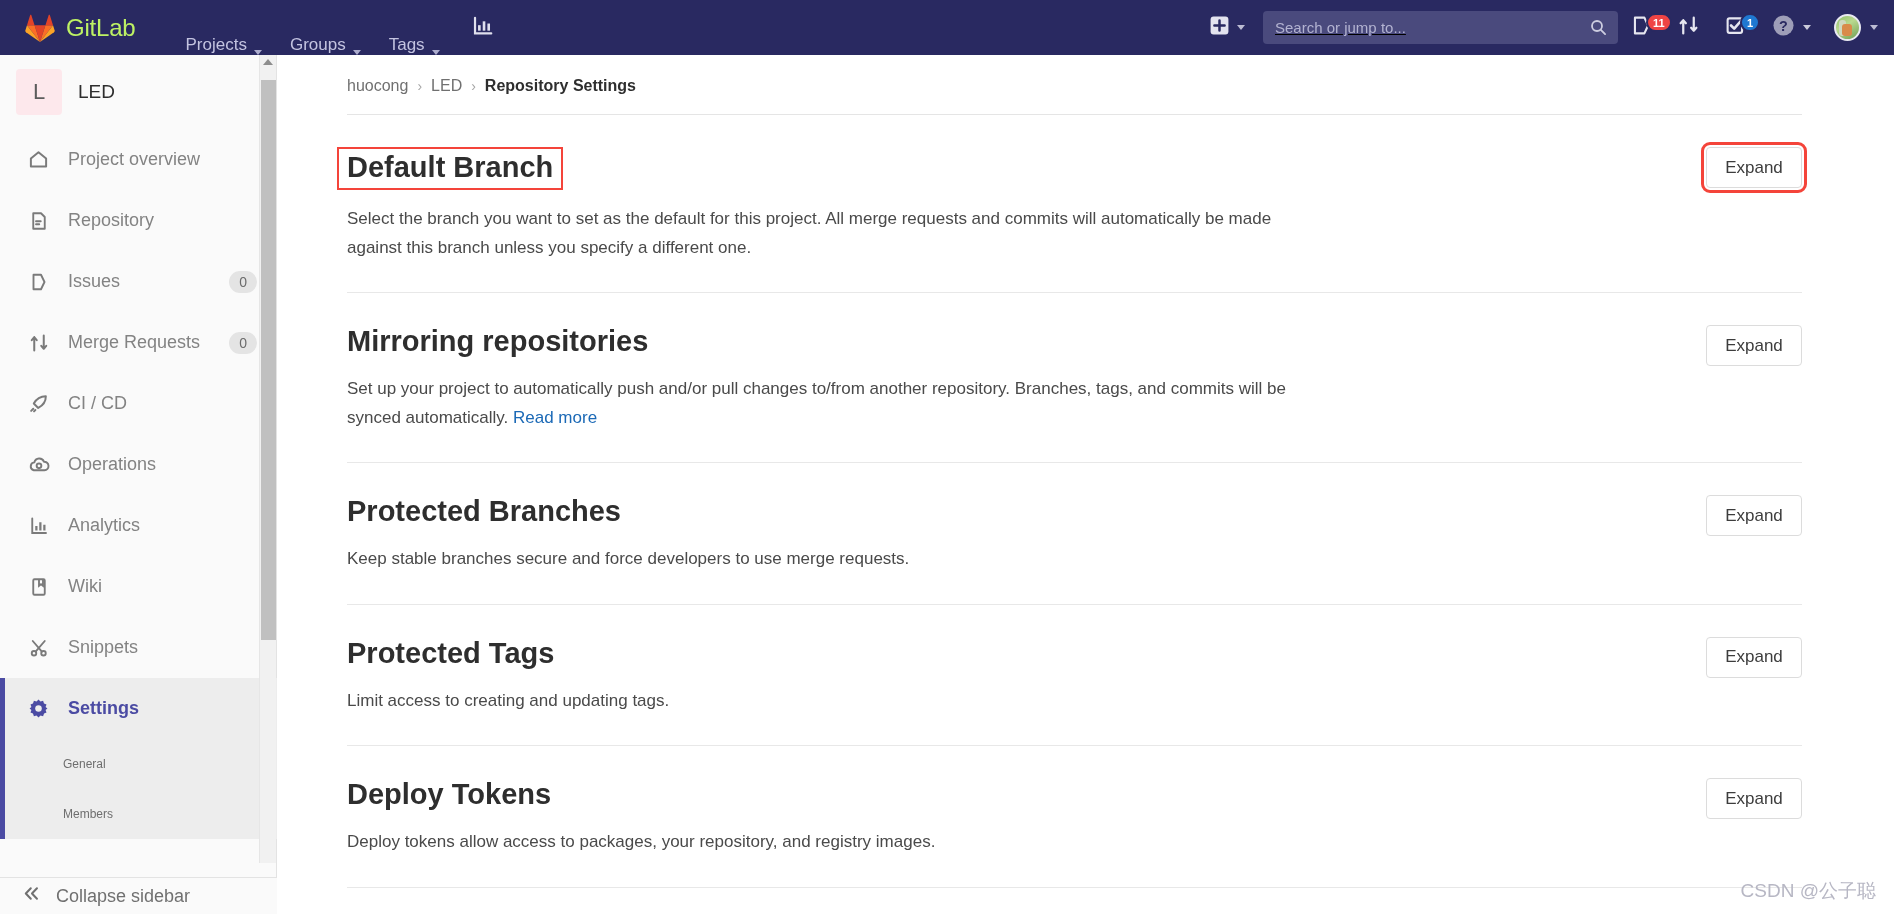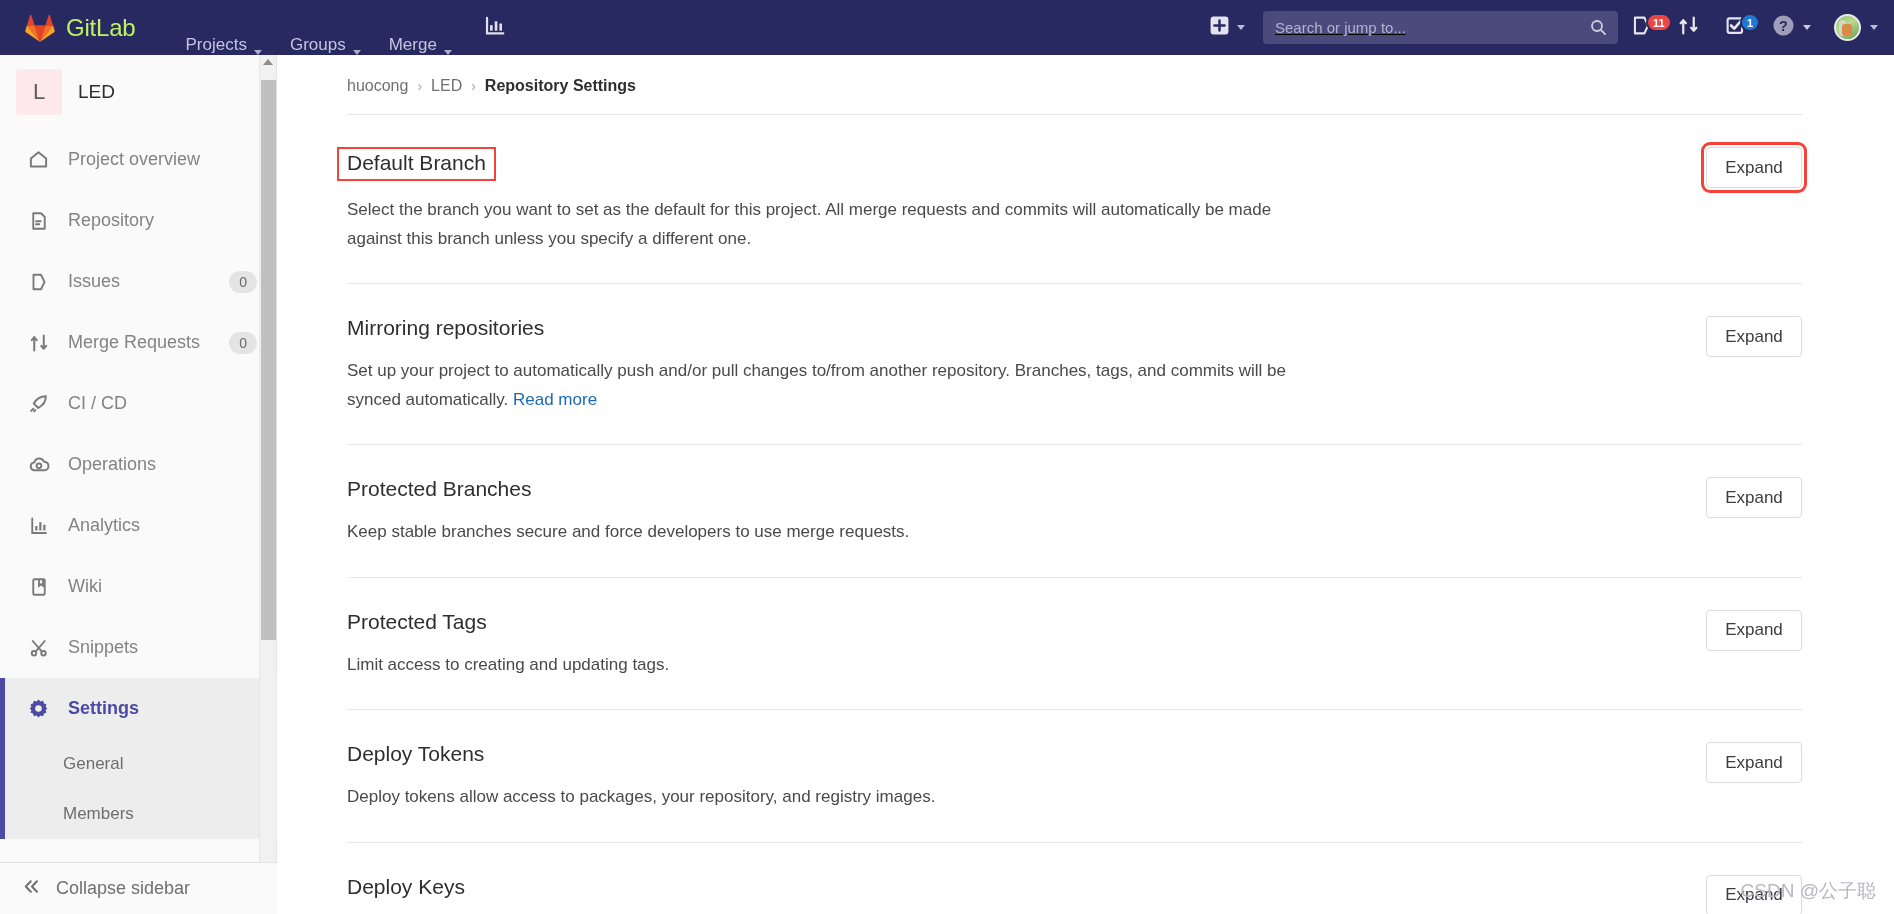--- a/index.html
+++ b/index.html
@@ -153,27 +153,27 @@
     border-left-color: #4b4ba3;
     color: #4b4ba3;
     font-weight: bold;
   }
   .sb-sub {
     background: #ededed;
     border-left: 5px solid #4b4ba3;
   }
   .sb-subitem {
     height: 50px; display: flex; align-items: center;
-    padding-left: 58px; font-size: 17px; color: #6e6e6e;
+    padding-left: 58px; font-size: 12px; color: #6e6e6e;
     cursor: pointer;
   }
 
   .sb-collapse {
     position: absolute; bottom: 0; left: 0;
-    width: 277px; height: 52px;
+    width: 277px; height: 37px;
     border-top: 1px solid #e3e3e3;
     display: flex; align-items: center;
     gap: 15px; padding-left: 22px;
     color: #707070; font-size: 18px; cursor: pointer;
     background: #fafafa;
   }
 
   
   .sb-track {
     position: absolute; top: 0; right: 0;
@@ -222,22 +222,22 @@
   .section {
     width: 1455px;
     border-bottom: 1px solid #e8e8e8;
     padding: 32px 0 30px 0;
     display: flex;
     position: relative;
   }
   .section:last-child { border-bottom: 0; }
   .sec-text { width: 1220px; padding-right: 40px; }
   .sec-title {
-    font-size: 21px; color: #2e2e2e;
-    font-weight: normal;
+    font-size: 29px; color: #2e2e2e;
+    font-weight: bold;
     margin-bottom: 17px;
     display: inline-block;
   }
   .sec-title.boxed {
     border: 2px solid #f4443a;
     padding: 2px 8px 4px 8px;
     margin-left: -10px;
     margin-bottom: 15px;
   }
   .sec-desc {
@@ -292,21 +292,21 @@
   <div class="nav-links">
     <div class="nav-link">
       <span>Projects</span>
       <i class="chev"></i>
     </div>
     <div class="nav-link">
       <span>Groups</span>
       <i class="chev"></i>
     </div>
     <div class="nav-link">
-      <span>Merge</span>
+      <span>Tags</span>
       <i class="chev"></i>
     </div>
     <div class="nav-chart-icon">
       <span>
         <svg width="22" height="22" viewBox="0 0 16 16" fill="none" stroke="#e0e0ee" stroke-width="1.6">
           <path d="M2.2 2 V13.4 H14" stroke-linecap="round"></path>
           <rect x="4.4" y="7.4" width="1.9" height="4" fill="#e0e0ee" stroke="none"></rect>
           <rect x="7.8" y="4.6" width="1.9" height="6.8" fill="#e0e0ee" stroke="none"></rect>
           <rect x="11.2" y="6.2" width="1.9" height="5.2" fill="#e0e0ee" stroke="none"></rect>
         </svg>

